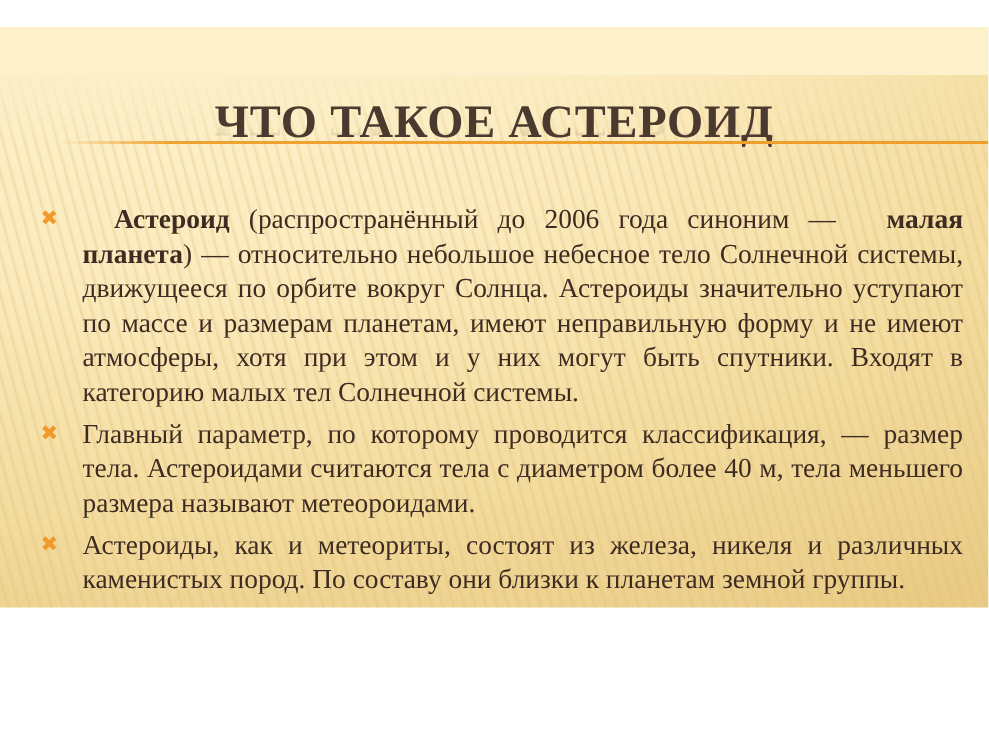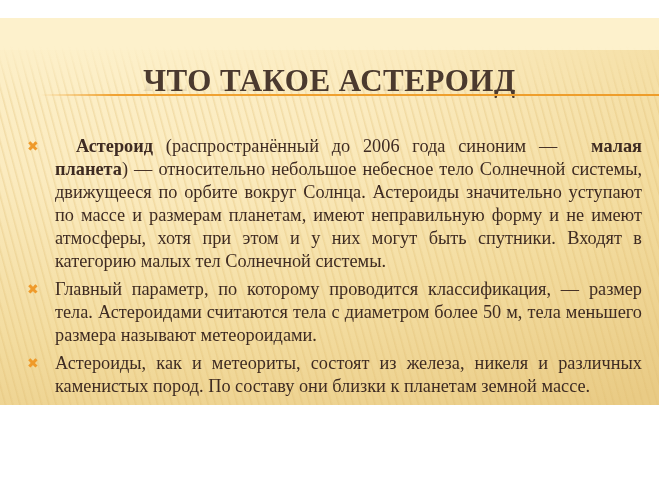--- a/index.html
+++ b/index.html
@@ -64,20 +64,20 @@
   <div class="title-reflection">ЧТО ТАКОЕ АСТЕРОИД</div>
   <div class="title-line"></div>
 
   <div class="content">
     <div class="bullet">
       <span class="mark">✖</span>
       <b>Астероид</b><span> (распространённый до 2006 года синоним — </span><b>малая планета</b><span>) — относительно небольшое небесное тело Солнечной системы, движущееся по орбите вокруг Солнца. Астероиды значительно уступают по массе и размерам планетам, имеют неправильную форму и не имеют атмосферы, хотя при этом и у них могут быть спутники. Входят в категорию малых тел Солнечной системы.</span>
     </div>
     <div class="bullet">
       <span class="mark">✖</span>
-      <span>Главный параметр, по которому проводится классификация, — размер тела. Астероидами считаются тела с диаметром более 50 м, тела меньшего размера называют метеороидами.</span>
+      <span>Главный параметр, по которому проводится классификация, — размер тела. Астероидами считаются тела с диаметром более 40 м, тела меньшего размера называют метеороидами.</span>
     </div>
     <div class="bullet">
       <span class="mark">✖</span>
-      <span>Астероиды, как и метеориты, состоят из  железа, никеля  и различных каменистых пород. По составу они близки к планетам земной массе.</span>
+      <span>Астероиды, как и метеориты, состоят из  железа, никеля  и различных каменистых пород. По составу они близки к планетам земной группы.</span>
     </div>
   </div>
 </div>
 
 </body></html>

